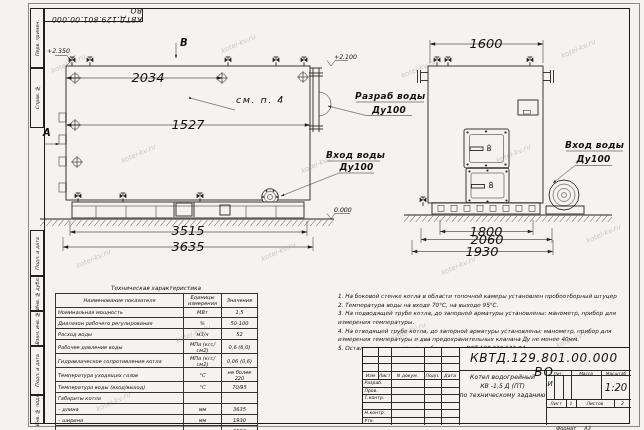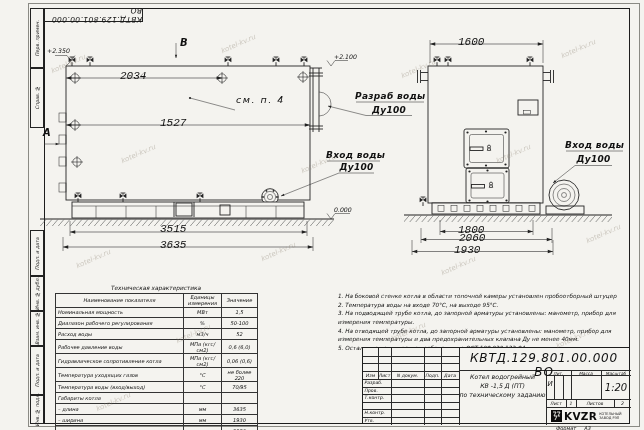--- a/index.html
+++ b/index.html
@@ -14,21 +14,21 @@
              display:flex;align-items:center;justify-content:center;background:#f4f3ef;}
   .stamp-top span{display:block;transform:rotate(180deg);font-size:7.5px;font-style:italic;letter-spacing:0.4px;}
   svg.draw{position:absolute;left:0;top:0;z-index:1;}
   .ln{stroke:#242424;stroke-width:0.9;fill:none;}
   .lnp{stroke:#242424;stroke-width:0.9;fill:#f4f3ef;}
   .thin{stroke:#333;stroke-width:0.55;fill:none;}
   .dim{stroke:#333;stroke-width:0.6;fill:none;marker-start:url(#arr);marker-end:url(#arr);}
   .ldr{stroke:#333;stroke-width:0.55;fill:none;marker-end:url(#arr2);}
   .bolt{fill:#222;stroke:none;}
   .lbl{position:absolute;font-style:italic;white-space:nowrap;z-index:3;color:#111;}
-  .dlb{font-size:11px;font-family:Liberation Mono, monospace;}
+  .dlb{font-size:13px;text-align:center;}
   .elv{font-size:6.2px;}
   .vletter{font-size:10px;font-weight:600;}
   .pipe{font-size:9px;font-weight:700;text-align:center;letter-spacing:0.3px;}
   .ttable{position:absolute;left:55px;top:285px;width:202px;z-index:3;}
   .ttitle{text-align:center;font-size:5.8px;font-style:italic;margin-bottom:1.5px;}
   .ttable table{width:202px;border-collapse:collapse;table-layout:fixed;}
   .ttable th,.ttable td{border:0.7px solid #333;font-size:5.1px;font-style:italic;font-weight:400;
                         padding:0.5px 2px;overflow:hidden;}
   .ttable th{height:12px;text-align:center;}
   .ttable td{height:8.9px;}
@@ -433,31 +433,20 @@
     <div class="tc tcc" style="left:183px;width:25px;top:22.5px;font-size:4.3px">Лит.</div>
     <div class="tc tcc" style="left:208px;width:30px;top:22.5px;font-size:4.3px">Масса</div>
     <div class="tc tcc" style="left:238px;width:30px;top:22.5px;font-size:4.3px">Масштаб</div>
     <div class="tc tcc" style="left:183px;width:8.3px;top:32px;font-size:7px">И</div>
     <div class="tc tcc" style="left:238px;width:30px;top:34px;font-size:10px">1:20</div>
     <div class="tc tcc" style="left:183px;width:20px;top:52.5px">Лист</div>
     <div class="tc tcc" style="left:203px;width:10px;top:52.5px">1</div>
     <div class="tc tcc" style="left:213px;width:38px;top:52.5px">Листов</div>
     <div class="tc tcc" style="left:251px;width:17px;top:52.5px">2</div>
 
-    <div class="logo">
-      <svg width="11" height="12">
-        <rect x="0" y="0" width="11" height="12" fill="#0b0b0b"></rect>
-        <path d="M2,2 L5,2 L3,6 L6,6 L4,10 M6,2 L9,2 L7,6 L9,6" stroke="#f4f3ef" stroke-width="0.9" fill="none"></path>
-      </svg>
-      <span class="kv">KVZR</span>
-      <span class="sub">
-        <span>КОТЕЛЬНЫЙ</span><br>
-        <span>ЗАВОД РЭП</span>
-      </span>
-    </div>
   </div>
 
   <div class="fmt">
     <span>Формат</span>&nbsp;&nbsp;&nbsp;&nbsp;
     <span>А3</span>
   </div>
 
   <div class="wms">
     <span>kotel-kv.ru</span>
       <span>kotel-kv.ru</span>

